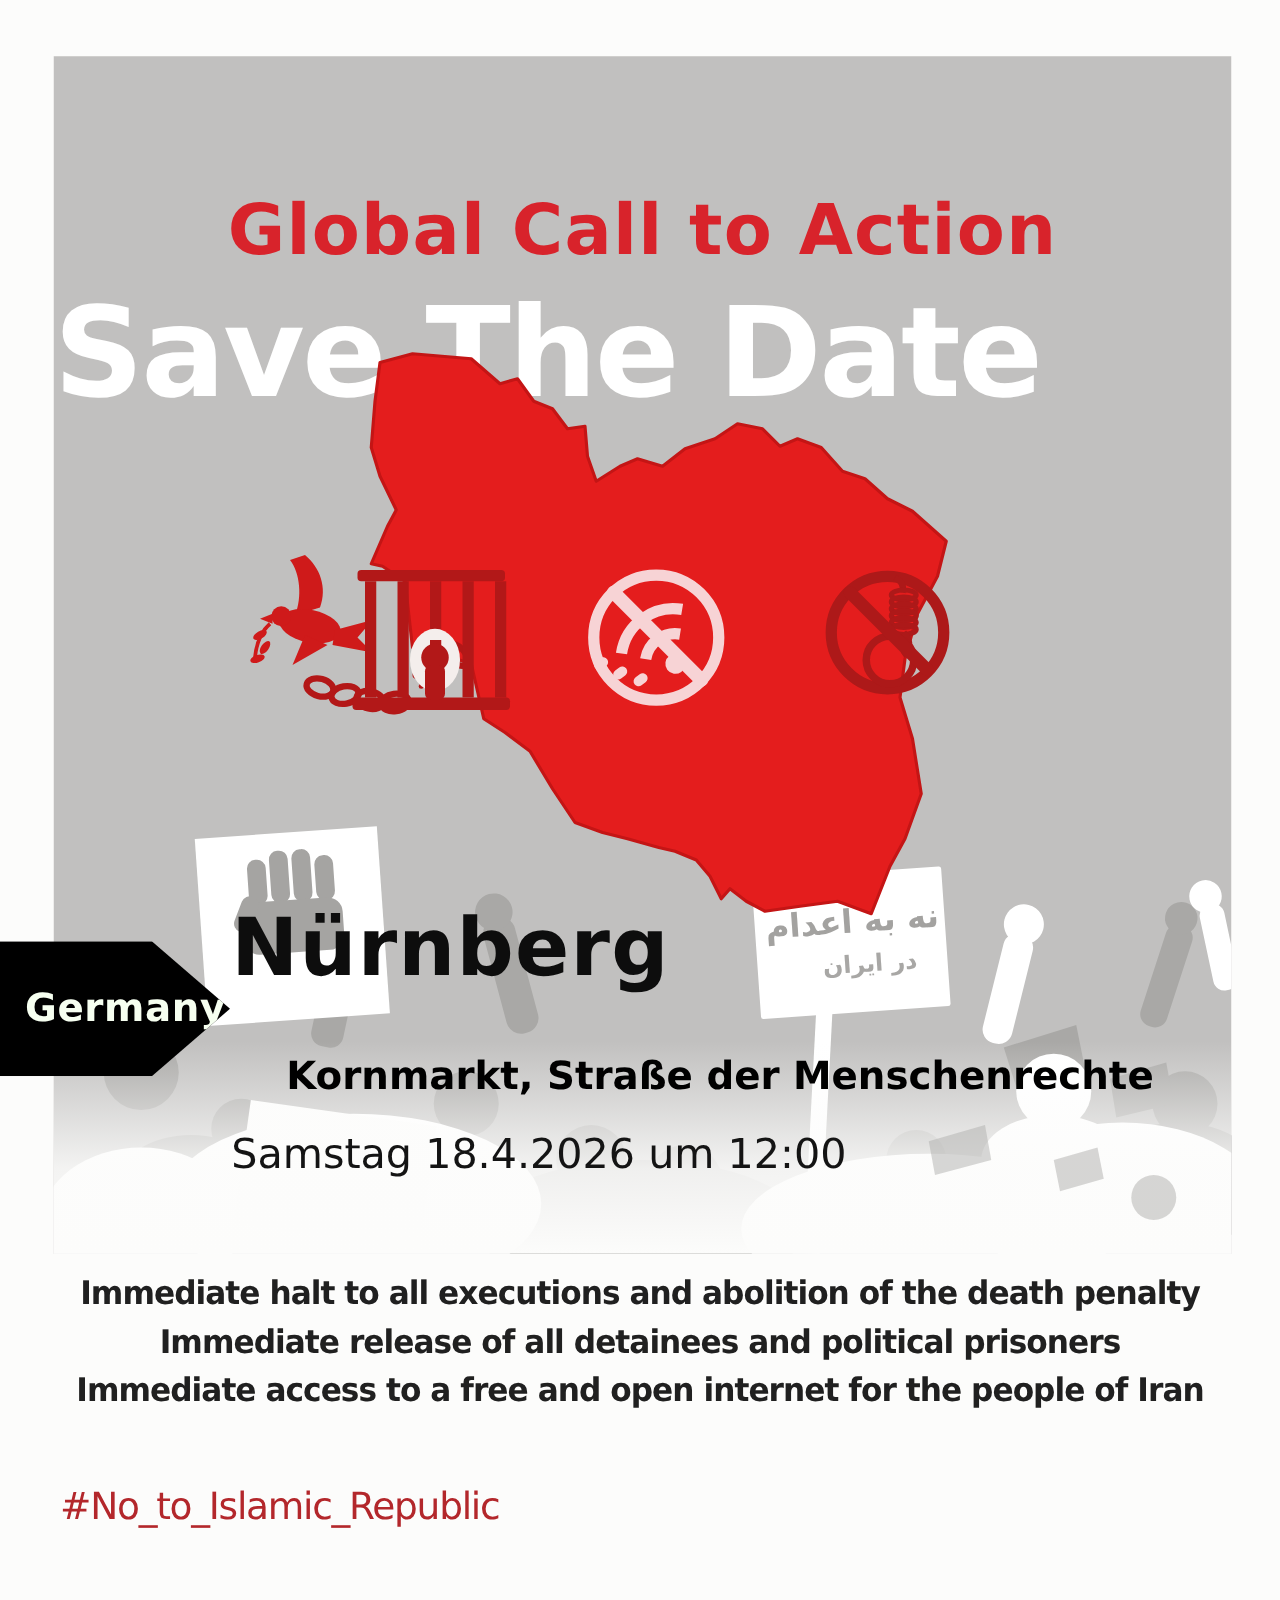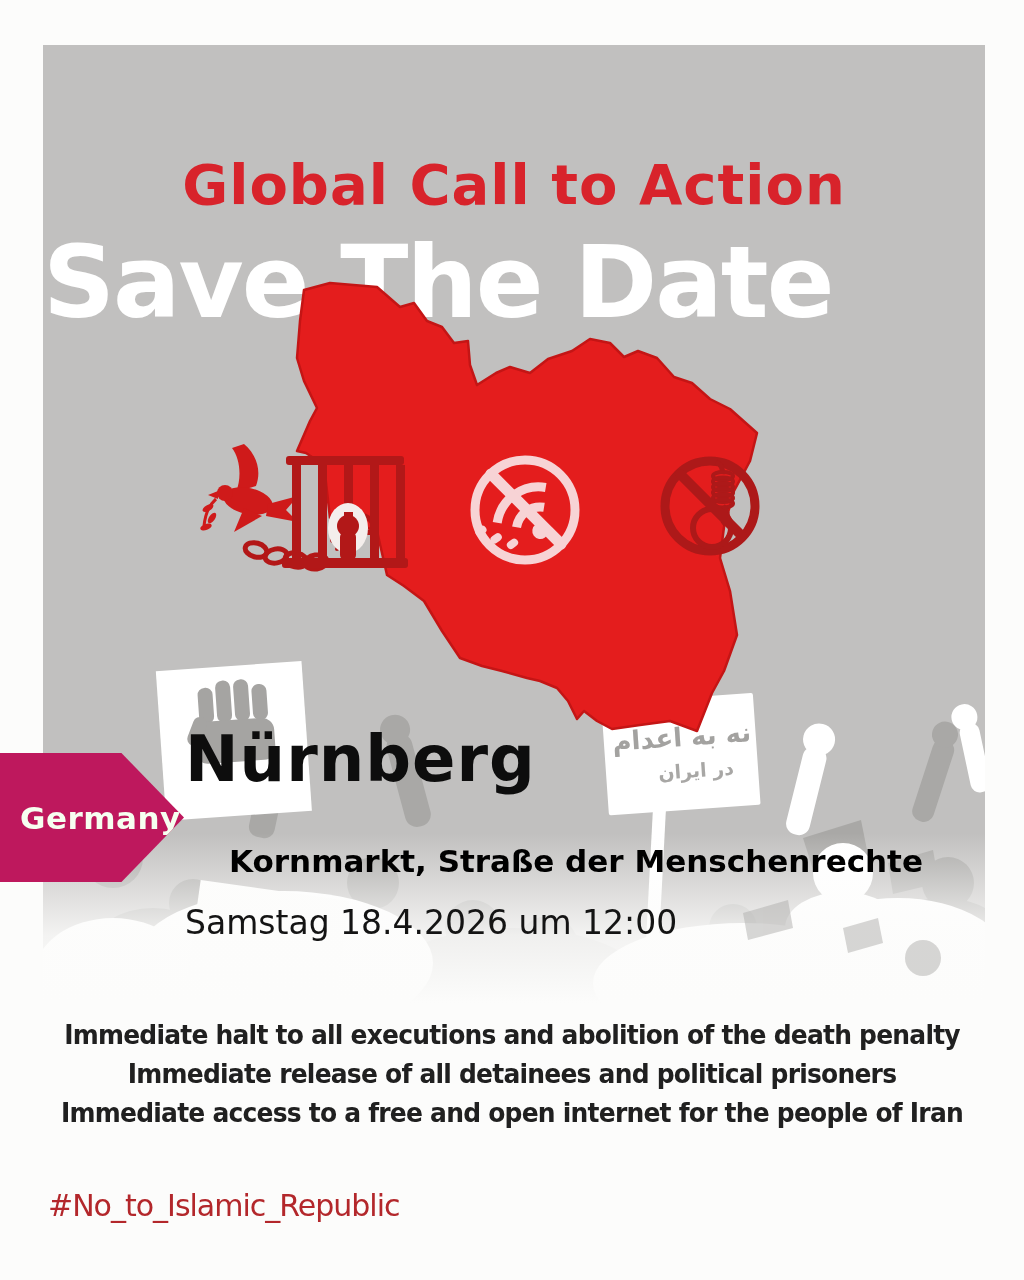--- a/index.html
+++ b/index.html
@@ -8,22 +8,22 @@
     background:#fcfcfb;font-family:"DejaVu Sans",sans-serif;
   }
   .panel{position:absolute;left:43px;top:45px;width:942px;height:958px;background:#c1c0bf;z-index:0;}
   .topline{position:absolute;left:43px;top:152px;width:942px;text-align:center;
     font-size:56px;font-weight:bold;color:#d8232b;letter-spacing:1px;z-index:4;}
   .headline{position:absolute;left:43px;top:224px;width:942px;text-align:left;
     font-size:100px;font-weight:bold;color:#ffffff;letter-spacing:-2px;z-index:1;white-space:nowrap;}
   .map-svg{position:absolute;left:272px;top:281px;width:522px;height:462px;z-index:3;}
   .icons-svg{position:absolute;left:190px;top:428px;width:650px;height:168px;z-index:4;}
   .crowd-svg{position:absolute;left:43px;top:628px;width:942px;height:375px;z-index:2;}
-  .tag{position:absolute;left:0;top:753px;width:184px;height:129px;z-index:5;
-    background:#be185d;clip-path:polygon(0 0,66% 0,100% 50%,66% 100%,0 100%);
+  .tag{position:absolute;left:0;top:753px;width:184px;height:108px;z-index:5;
+    background:#000000;clip-path:polygon(0 0,66% 0,100% 50%,66% 100%,0 100%);
     display:flex;align-items:center;}
   .tag span{color:#f6fff0;font-size:31px;font-weight:bold;padding-left:20px;letter-spacing:0.5px;}
   .city{position:absolute;left:185px;top:722px;font-size:64px;font-weight:bold;color:#0d0d0d;z-index:5;letter-spacing:1px;}
   .address{position:absolute;left:185px;top:843px;font-size:31px;font-weight:bold;color:#000000;z-index:5;white-space:nowrap;margin-left:44px;}
   .datetime{position:absolute;left:185px;top:903px;font-size:33px;font-weight:normal;color:#141414;z-index:5;white-space:nowrap;}
   .demands{position:absolute;left:0;top:1016px;width:1024px;text-align:center;z-index:5;
     font-size:26px;font-weight:bold;color:#202020;line-height:39px;letter-spacing:-0.8px;
     transform:scaleX(0.96);}
   .hashtag{position:absolute;left:48px;top:1188px;font-size:30px;font-weight:normal;
     color:#b3272b;letter-spacing:-1px;z-index:5;}

